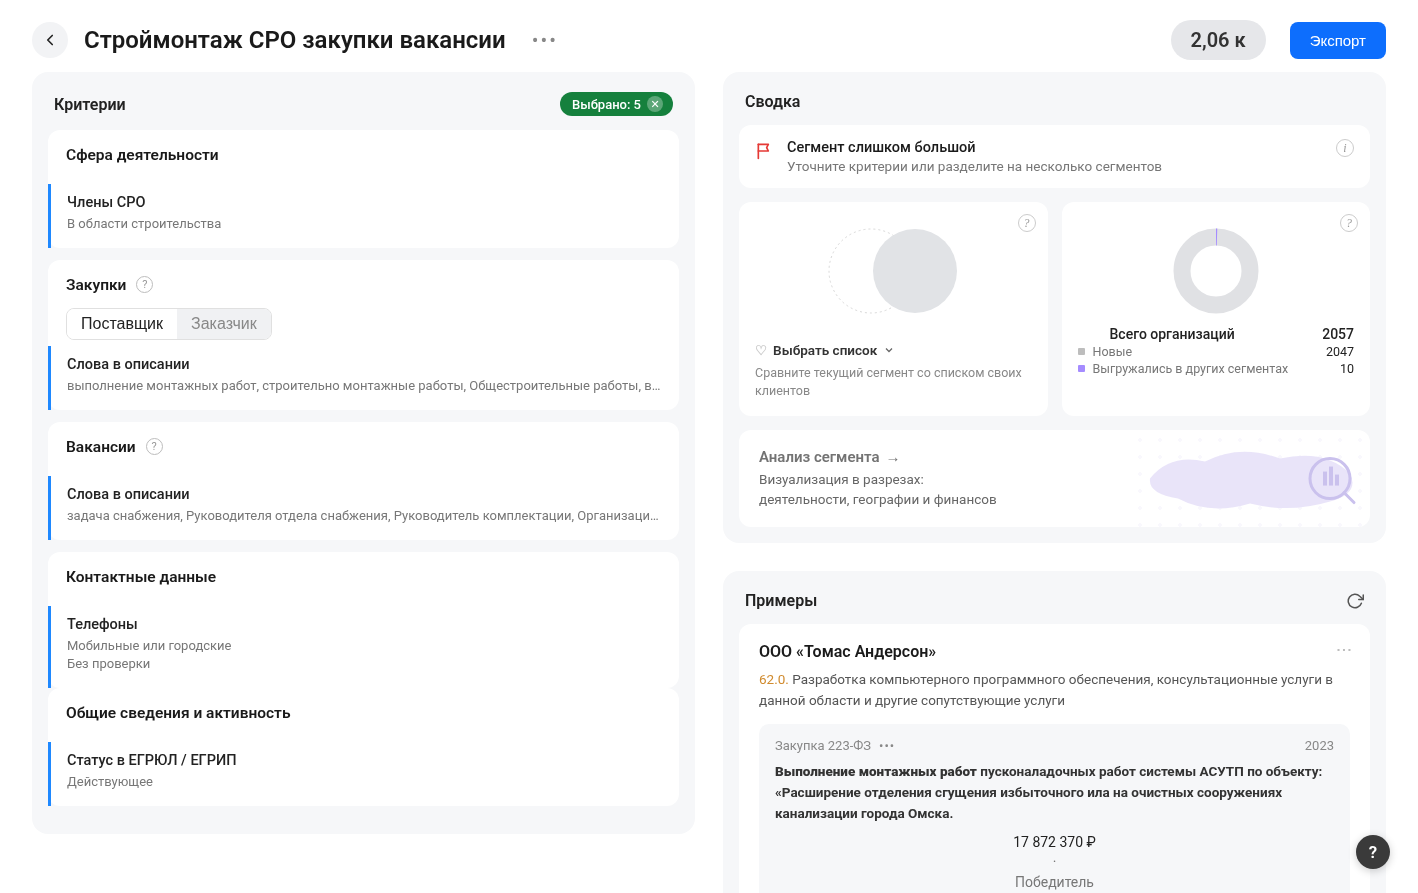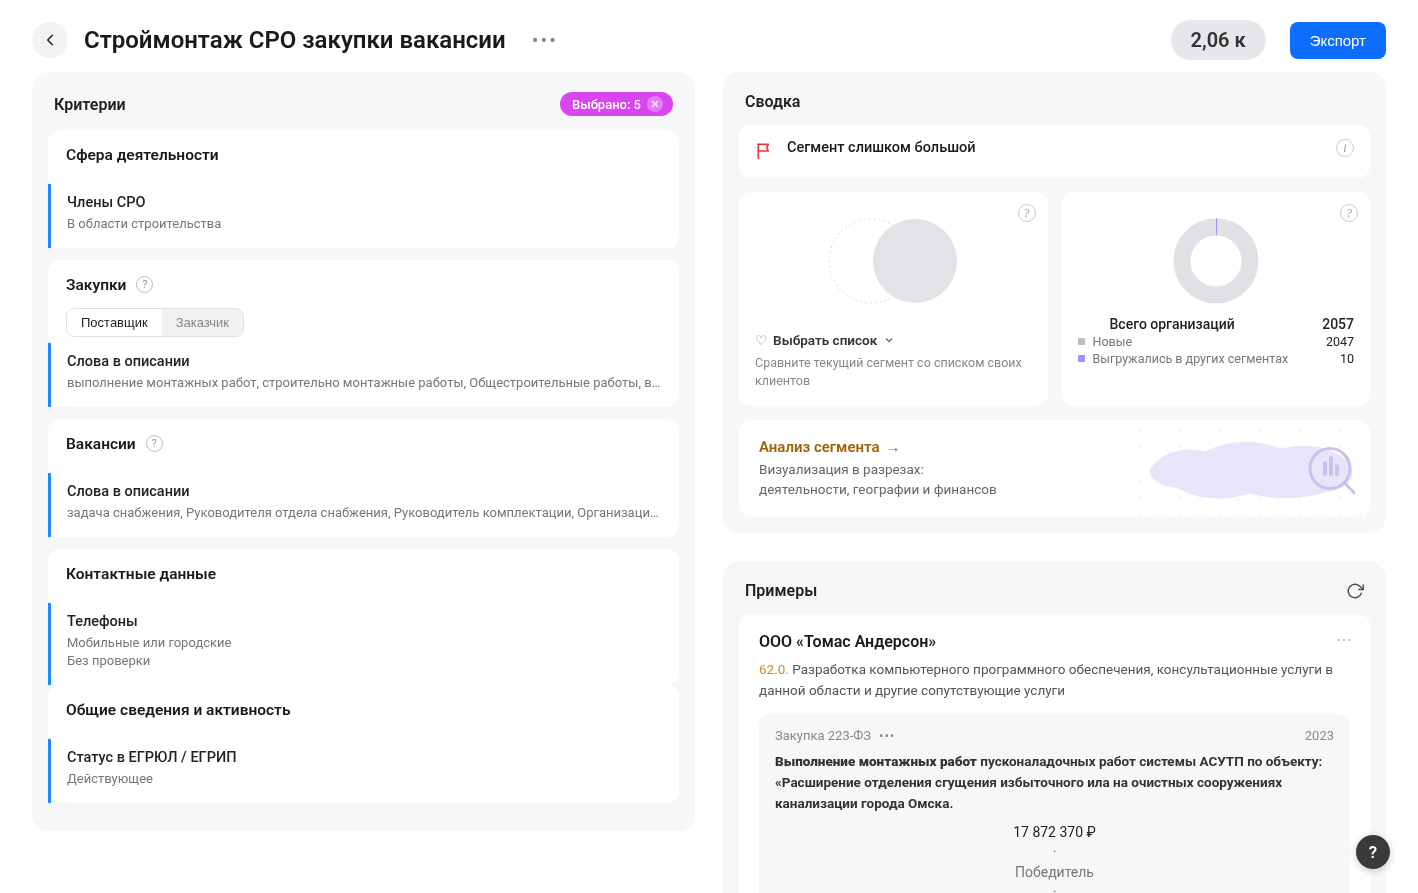--- a/index.html
+++ b/index.html
@@ -75,21 +75,21 @@
     display: flex;
     align-items: center;
     padding: 4px 6px 14px 6px;
   }
   .panel-title {
     font-size: 16px;
     font-weight: 600;
     color: #222;
   }
   .selected-pill {
-    background: #d946ef;
+    background: #15803d;
     color: #fff;
     border-radius: 14px;
     font-size: 13px;
     font-weight: 500;
     padding: 4px 10px 4px 12px;
     display: flex;
     align-items: center;
     gap: 6px;
   }
   .selected-pill .x {
@@ -128,21 +128,21 @@
   .toggle-group {
     display: flex;
     border: 1px solid #e0e0e0;
     border-radius: 8px;
     overflow: hidden;
     margin: 0 18px 4px 18px;
     width: fit-content;
   }
   .toggle-btn {
     padding: 6px 14px;
-    font-size: 13px;
+    font-size: 16px;
     color: #222;
     background: #fff;
     cursor: pointer;
     border: none;
   }
   .toggle-btn.inactive {
     background: #f0f1f3;
     color: #888;
   }
   .criteria-item {
@@ -263,21 +263,21 @@
   .analysis-card {
     background: #fff;
     border-radius: 12px;
     padding: 18px 20px;
     position: relative;
     overflow: hidden;
   }
   .analysis-title {
     font-size: 15px;
     font-weight: 600;
-    color: #a16207;
+    color: #737373;
     display: flex;
     align-items: flex-end;
     gap: 6px;
     margin-bottom: 4px;
     cursor: pointer;
   }
   .analysis-sub {
     font-size: 13.5px;
     color: #666;
     line-height: 1.45;
@@ -473,20 +473,21 @@
 
       <div class="alert-card">
         <div class="flag-icon">
           <svg width="20" height="20" viewBox="0 0 24 24" fill="none" stroke="#e53935" stroke-width="2" stroke-linecap="round" stroke-linejoin="round">
               <path d="M4 21V4"></path>
               <path d="M4 4h12l-2 4 2 4H4"></path>
             </svg>
         </div>
         <div style="flex:1;">
           <div class="alert-title">Сегмент слишком большой</div>
+          <div class="alert-sub">Уточните критерии или разделите на несколько сегментов</div>
         </div>
         <div class="info-circle">i</div>
       </div>
 
       <div class="summary-row">
         <div class="summary-card">
           <div class="info-circle">?</div>
           <div class="venn">
             <svg width="180" height="100" viewBox="0 0 180 100">
               <circle cx="68" cy="50" r="42" fill="none" stroke="#d8d8d8" stroke-width="1" stroke-dasharray="2 3"></circle>

